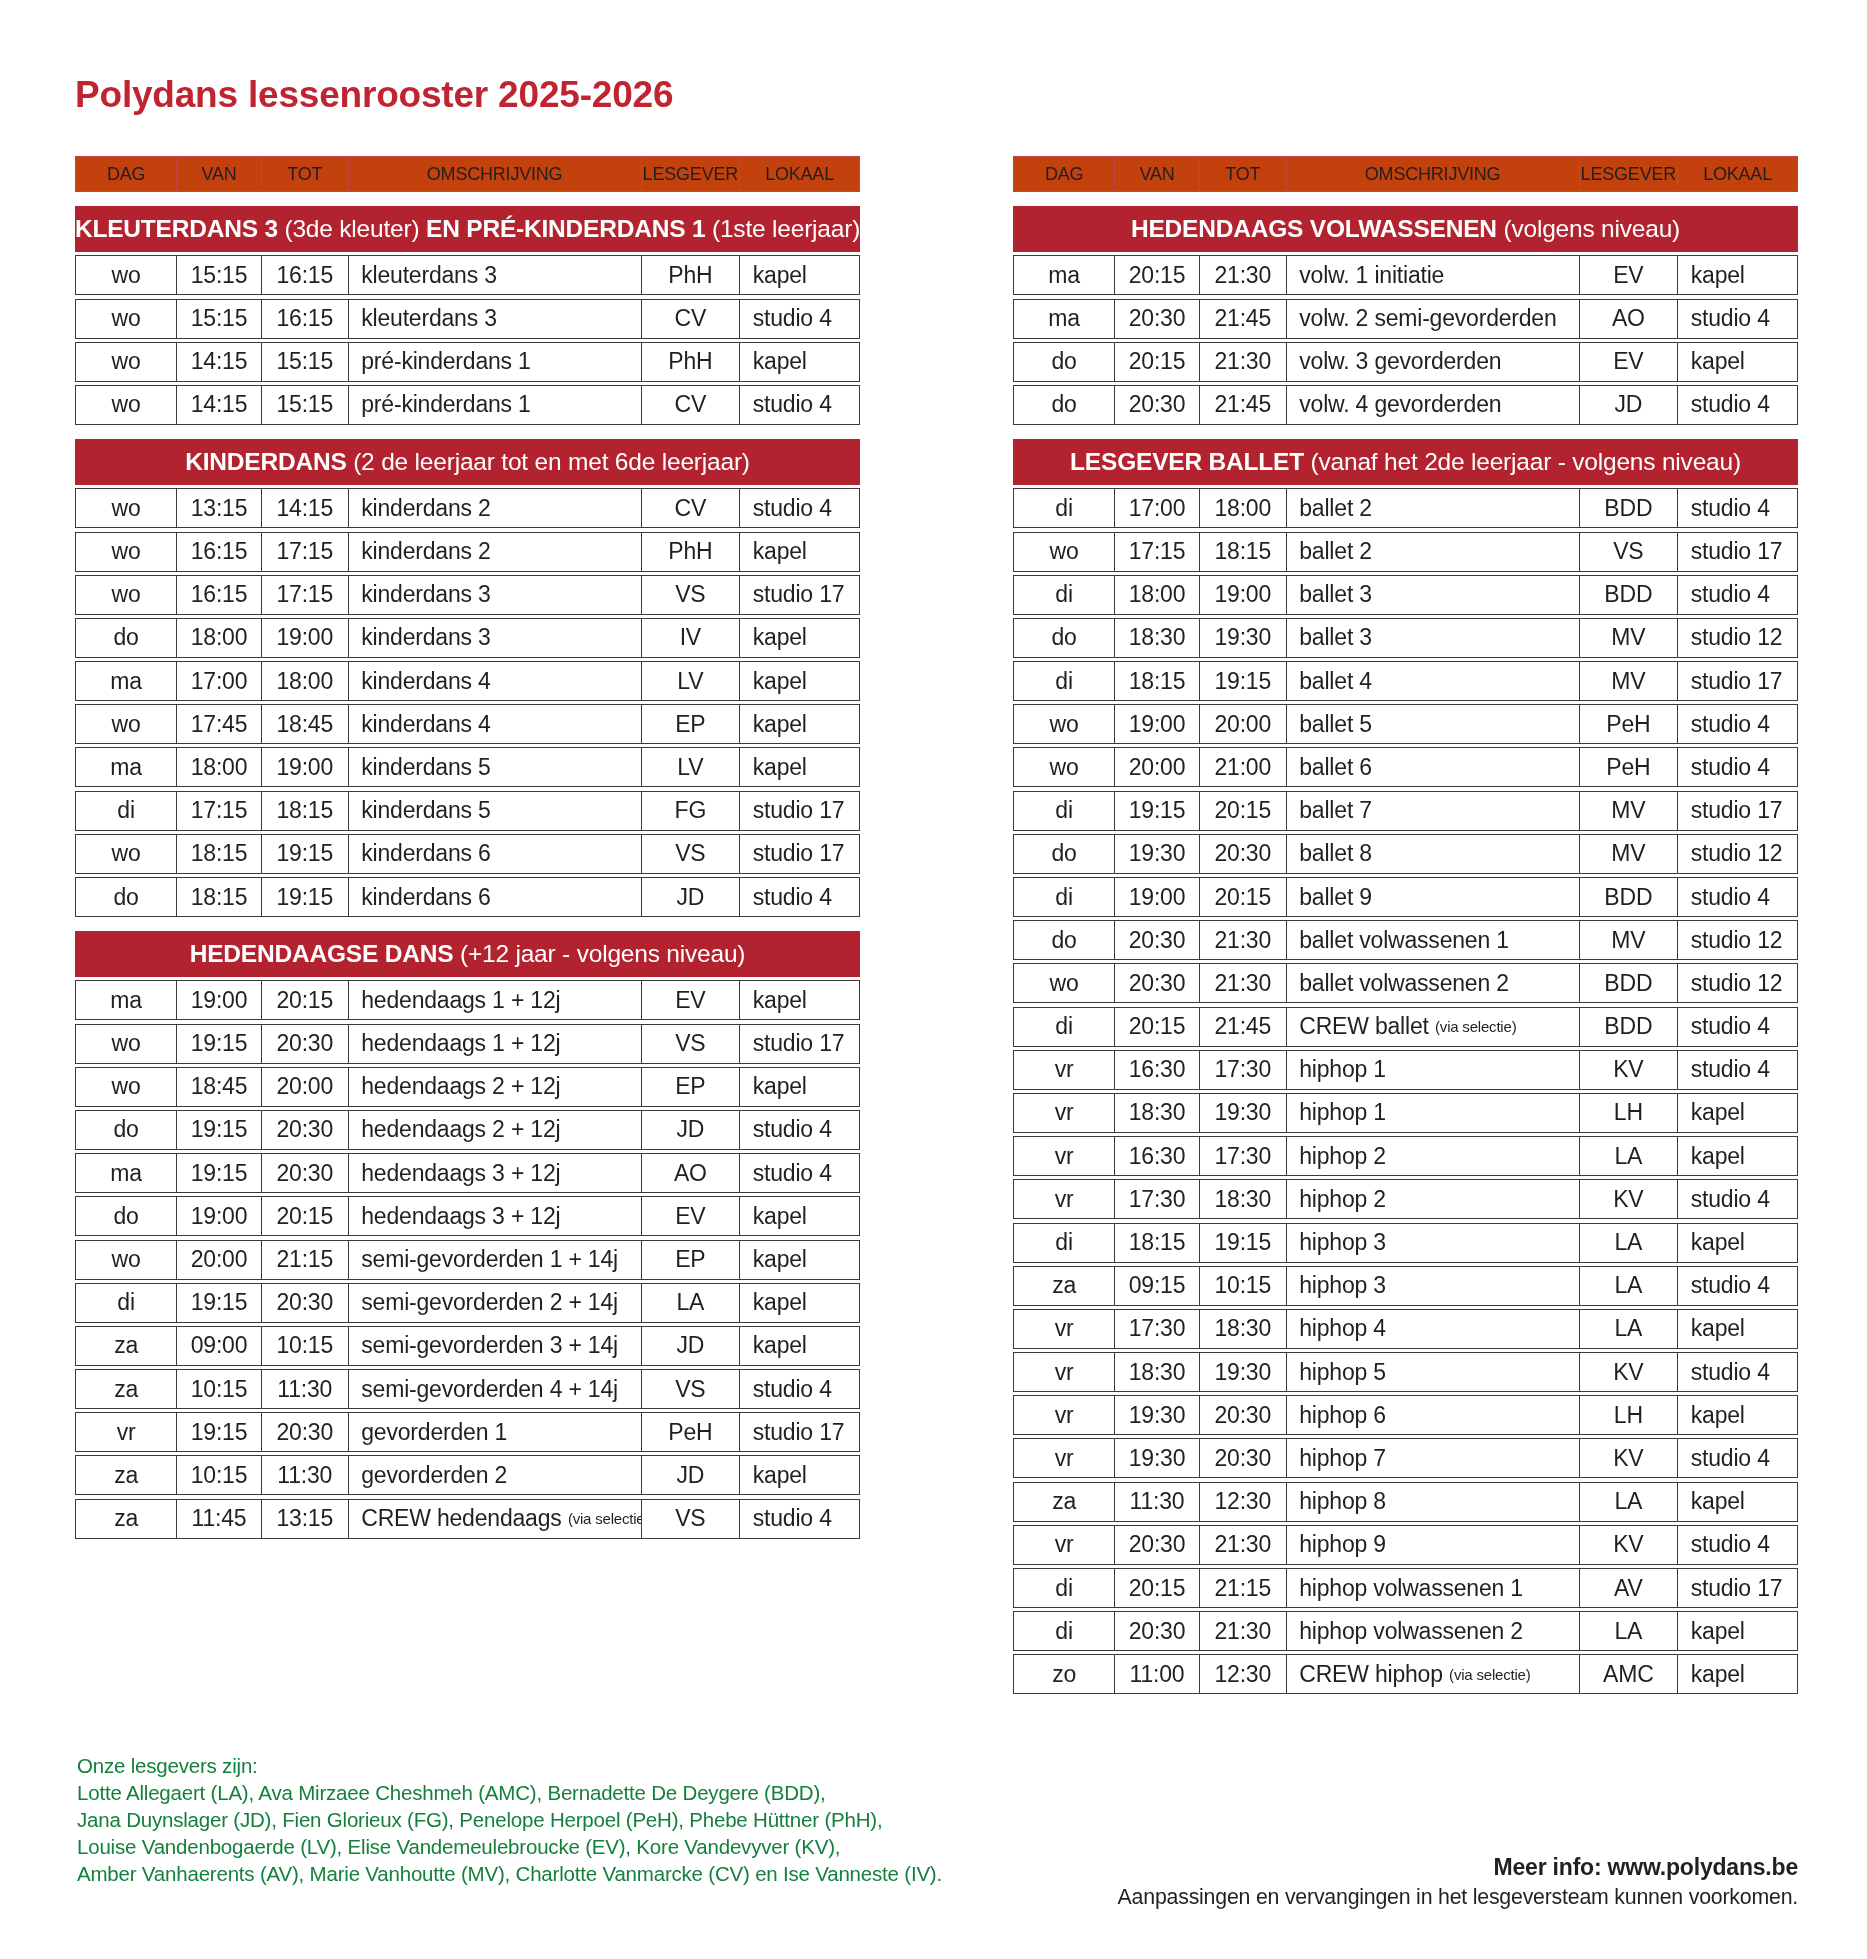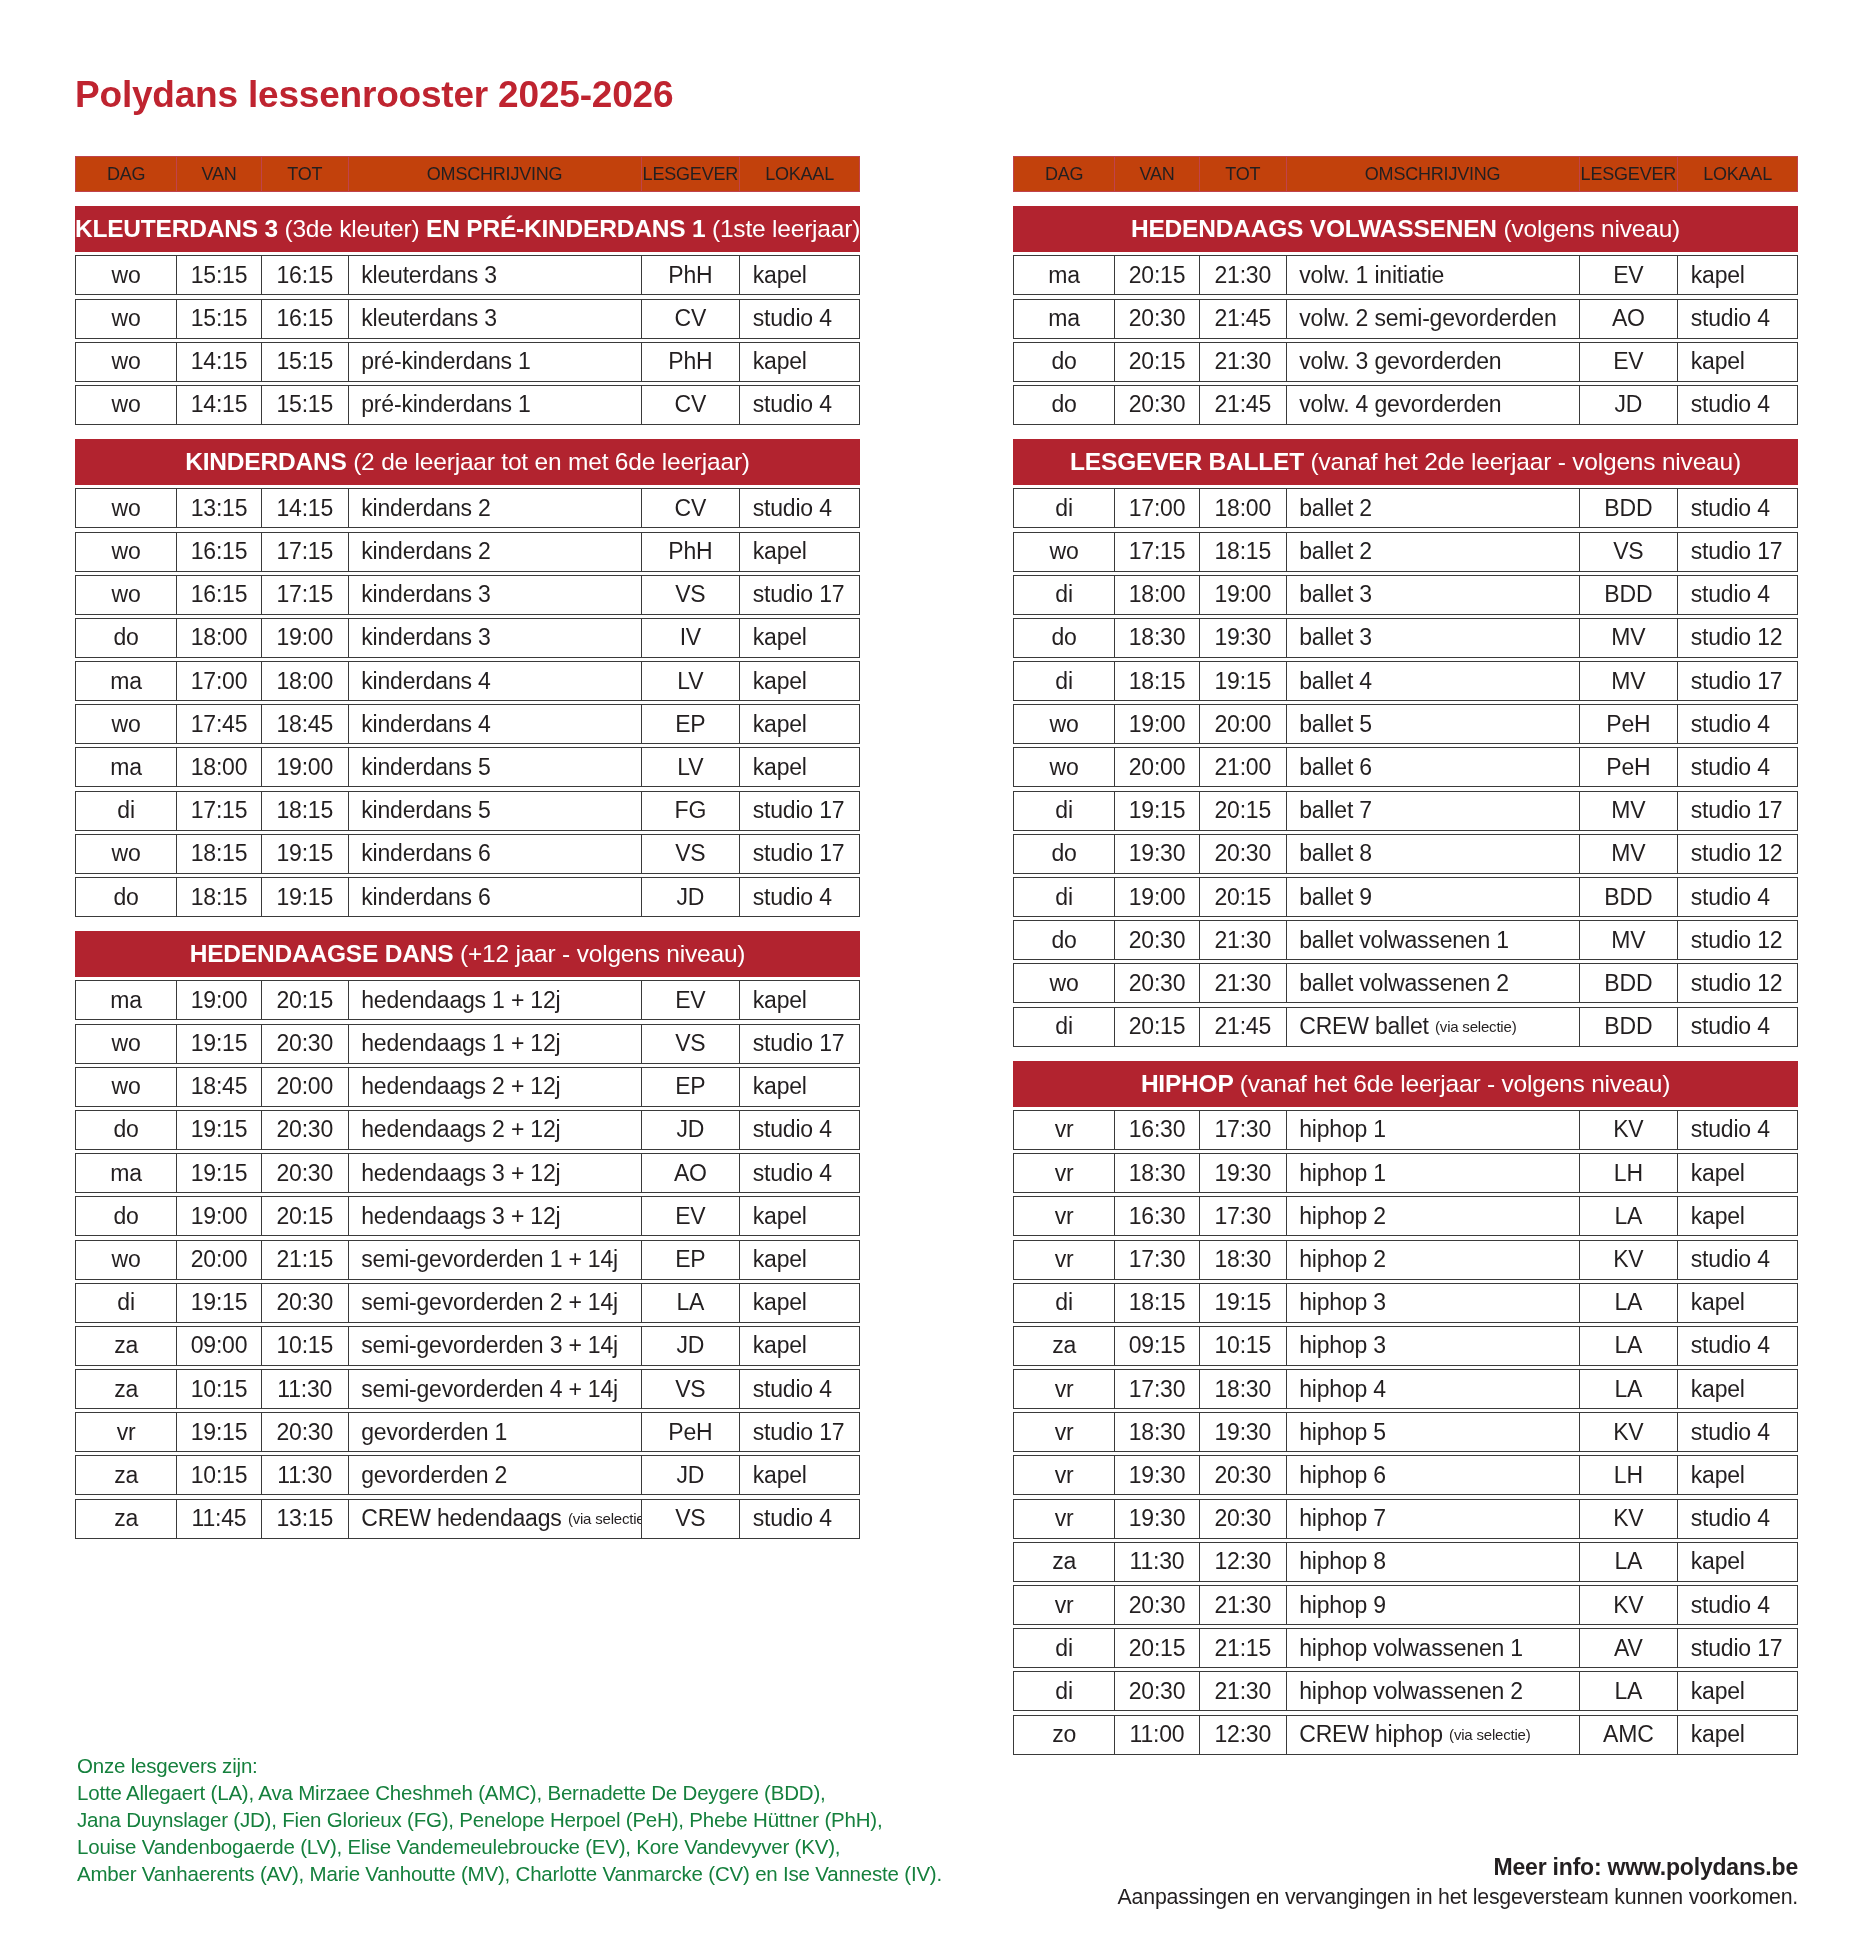--- a/index.html
+++ b/index.html
@@ -579,21 +579,20 @@
           <div class="cell c0">di</div>
           <div class="cell c1">20:15</div>
           <div class="cell c2">21:45</div>
           <div class="cell c3">
             <span>CREW ballet</span>
             <span class="note">(via selectie)</span>
           </div>
           <div class="cell c4">BDD</div>
           <div class="cell c5">studio 4</div>
         </div>
-        <div class="band"><span class="hb">HIPHOP </span><span class="hn">(vanaf het 6de leerjaar - volgens niveau)</span></div>
         <div class="trow">
           <div class="cell c0">vr</div>
           <div class="cell c1">16:30</div>
           <div class="cell c2">17:30</div>
           <div class="cell c3">
             <span>hiphop 1</span>
           </div>
           <div class="cell c4">KV</div>
           <div class="cell c5">studio 4</div>
         </div>

